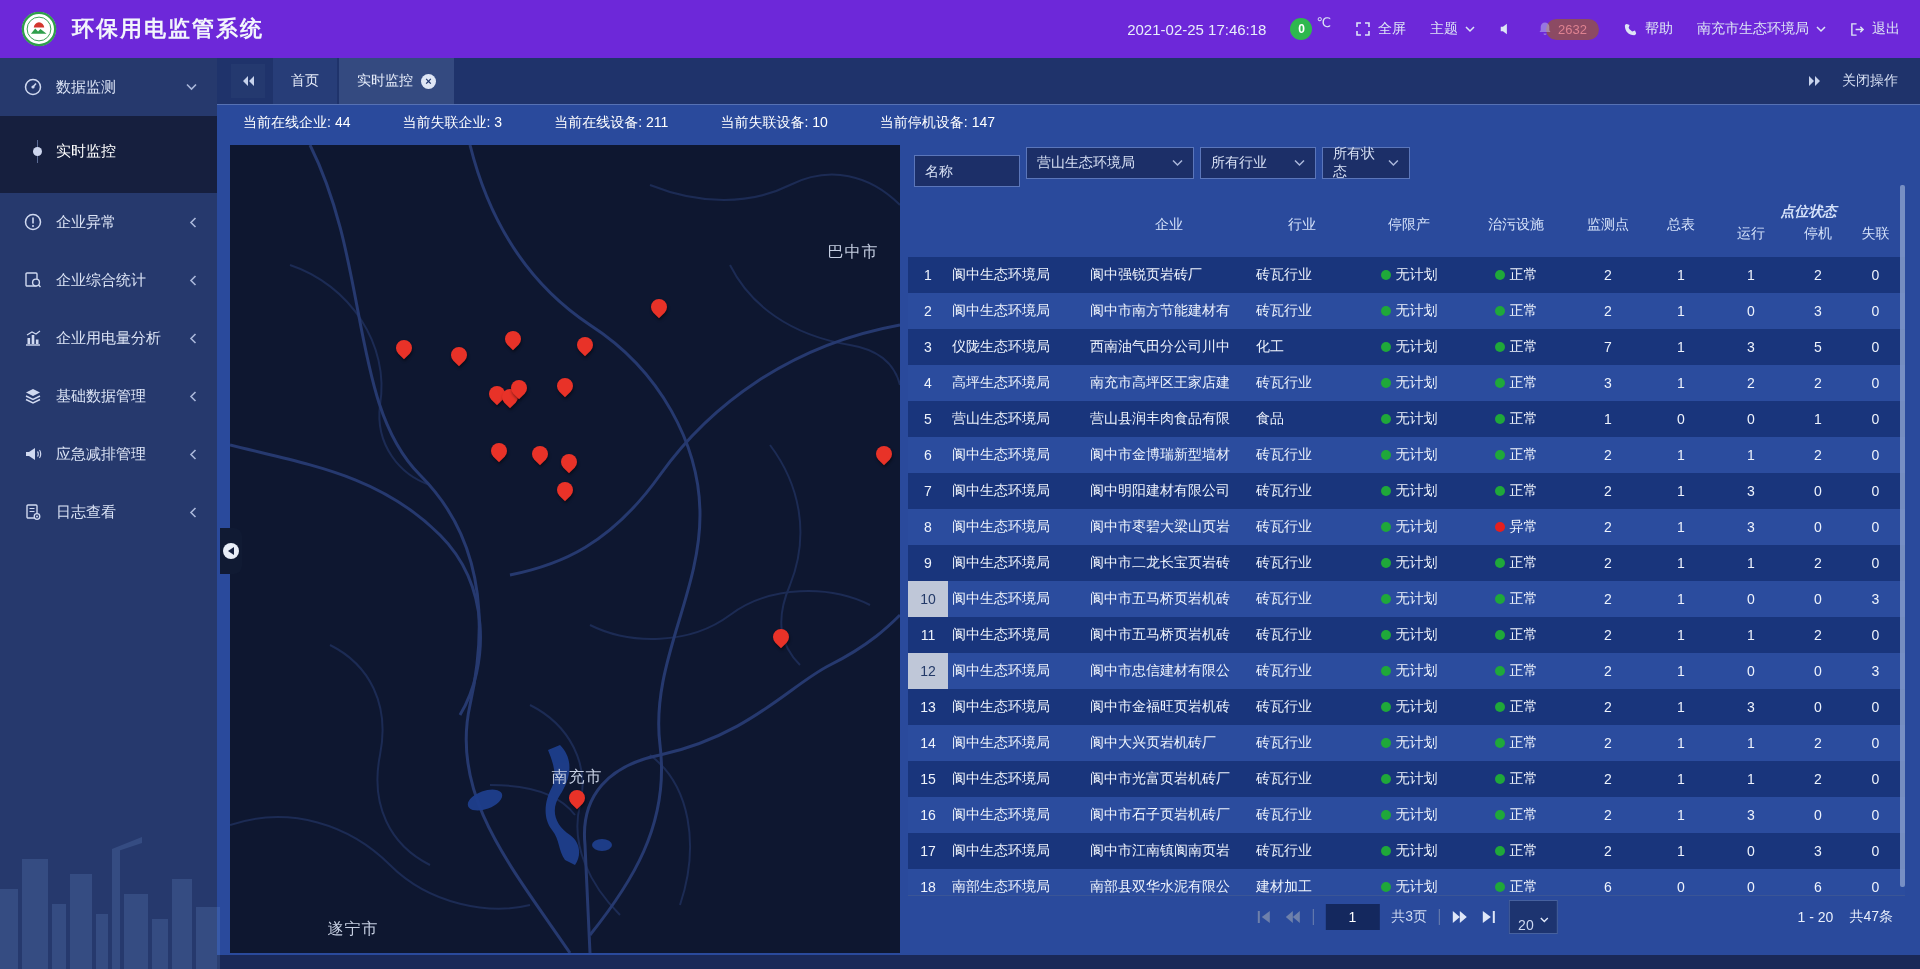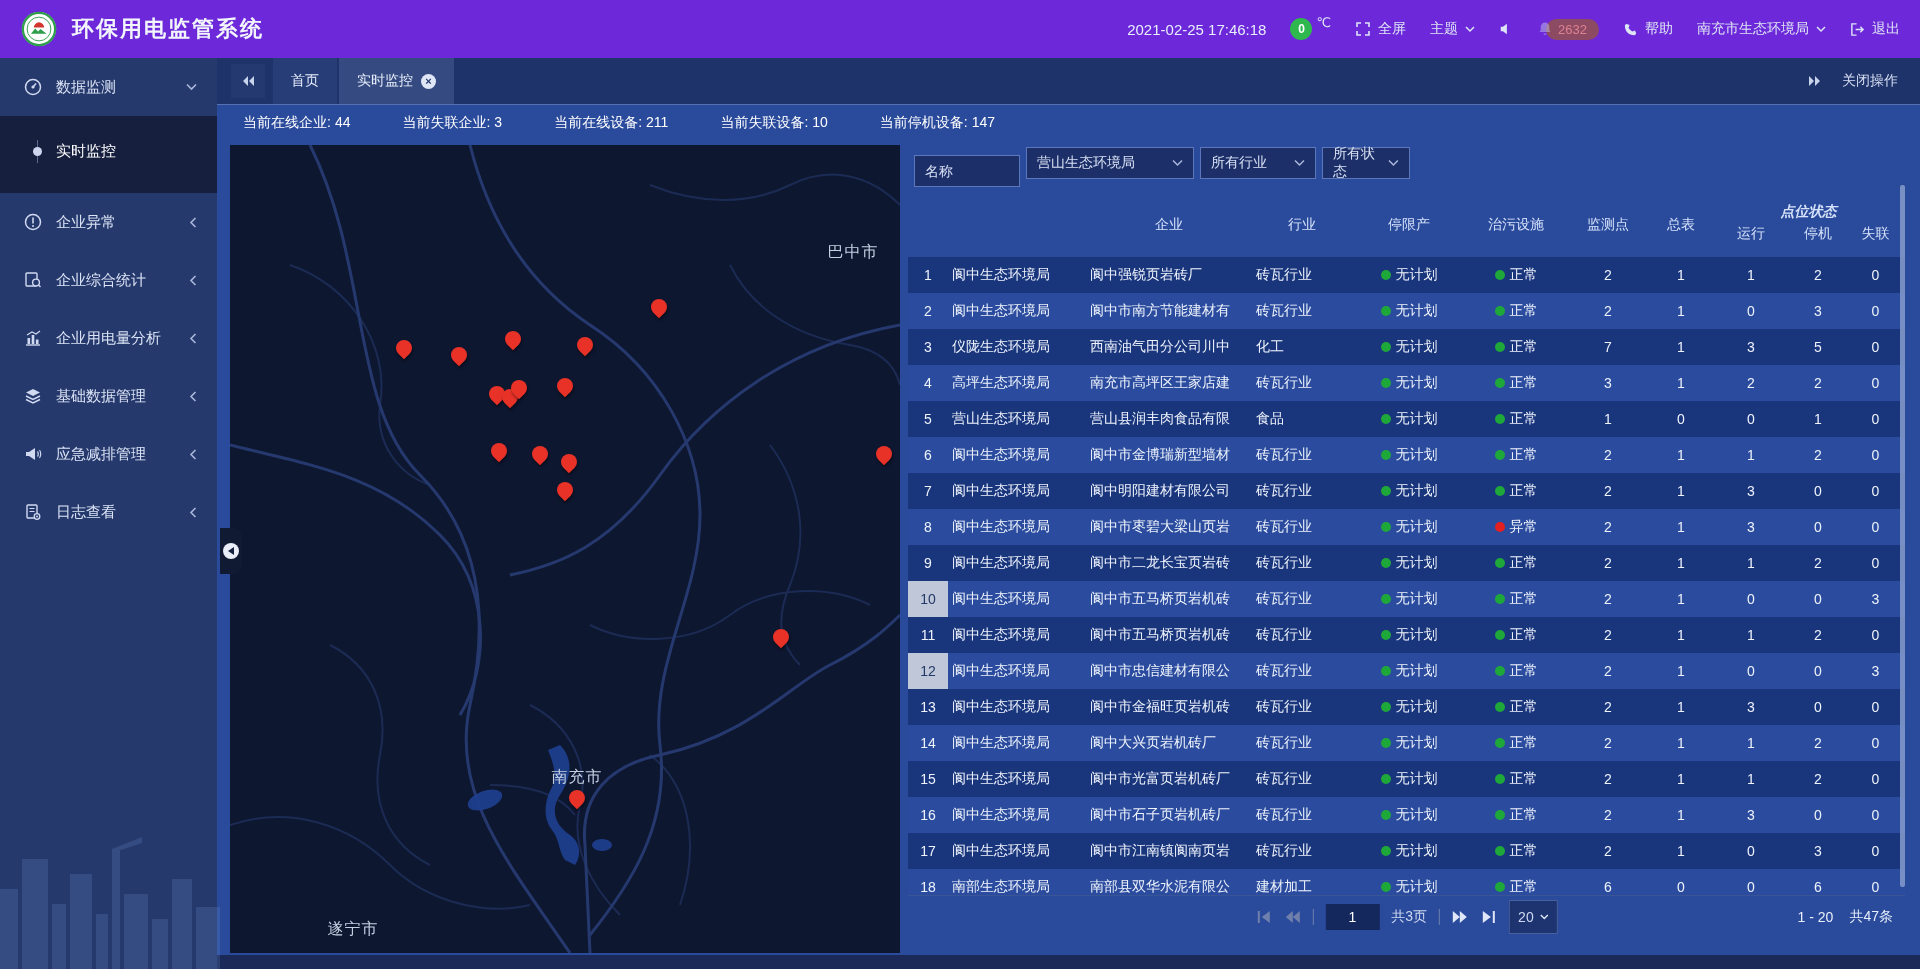--- a/index.html
+++ b/index.html
@@ -91,21 +91,21 @@
   .dot { width:10px; height:10px; border-radius:50%; background:#1fa83a; margin-right:5px; flex-shrink:0; }
   .dot.red { background:#e41f1f; }
 
   .panel-scroll { position:absolute; right:0; top:40px; width:5px; height:702px; background:#8097c8; border-radius:2px; opacity:.9; cursor:pointer; }
 
   .pagination { height:42px; display:flex; align-items:center; font-size:14px; color:#cdd8f0; border-top:1px solid #3a5596; position:relative; }
   .pg-center { position:absolute; left:50%; transform:translateX(-50%); display:flex; align-items:center; gap:12px; }
   .pg-div { width:1px; height:16px; background:#6e82b0; }
   .pg-btn { display:flex; align-items:center; cursor:pointer; }
   .page-input { width:54px; height:26px; background:#14285e; display:flex; align-items:center; justify-content:center; color:#fff; }
-  .page-size { min-width:48px; height:16px; background:#1d3470; border:1px solid #46619f; display:flex; align-items:center; justify-content:center; gap:6px; padding:16px 8px; cursor:pointer; }
+  .page-size { min-width:48px; height:16px; background:#1d3470; border:1px solid #46619f; display:flex; align-items:flex-start; justify-content:center; gap:6px; padding:16px 8px; cursor:pointer; }
   .pg-right { margin-left:auto; display:flex; align-items:center; gap:16px; padding-right:12px; color:#e8eefb; }
 
   .footer-strip { position:fixed; left:0; bottom:0; width:1920px; height:14px; background:#1a2958; z-index:20; }
 </style>
 </head>
 <body>
 
 <div class="topbar">
   <svg class="logo" viewBox="0 0 40 40">
     <circle cx="20" cy="20" r="18" fill="#ffffff"></circle>

